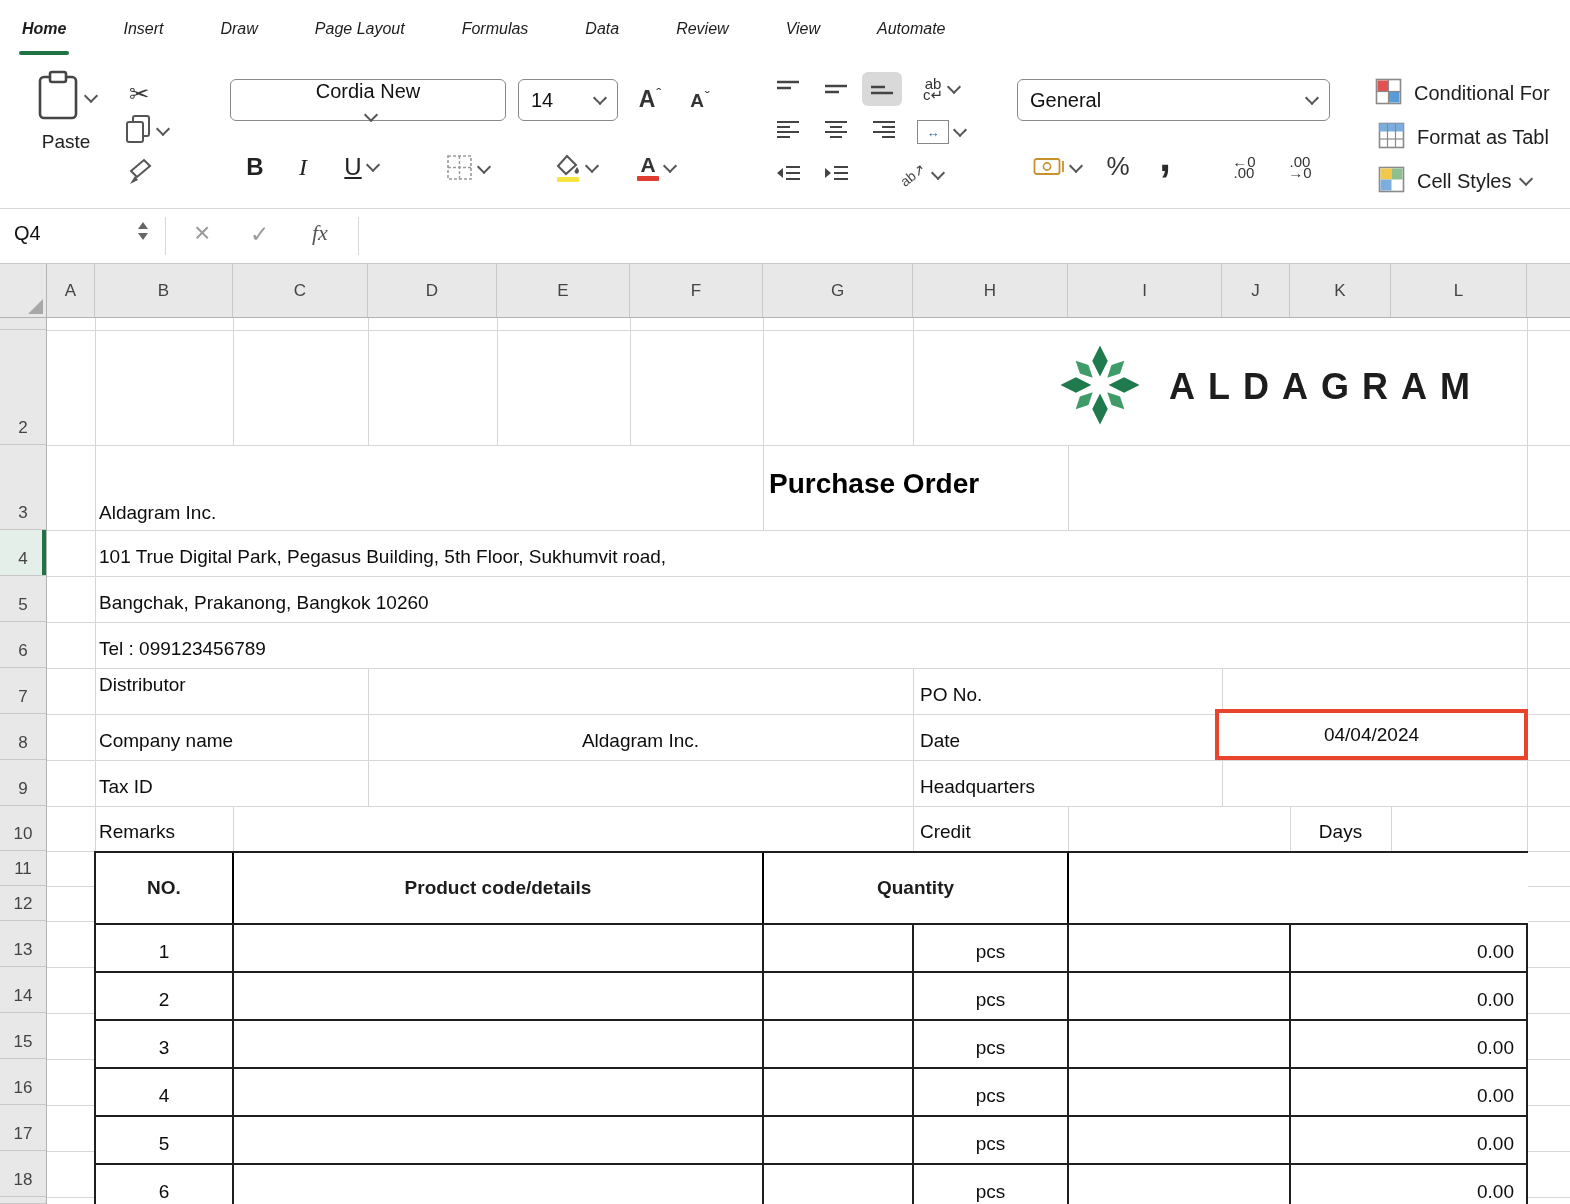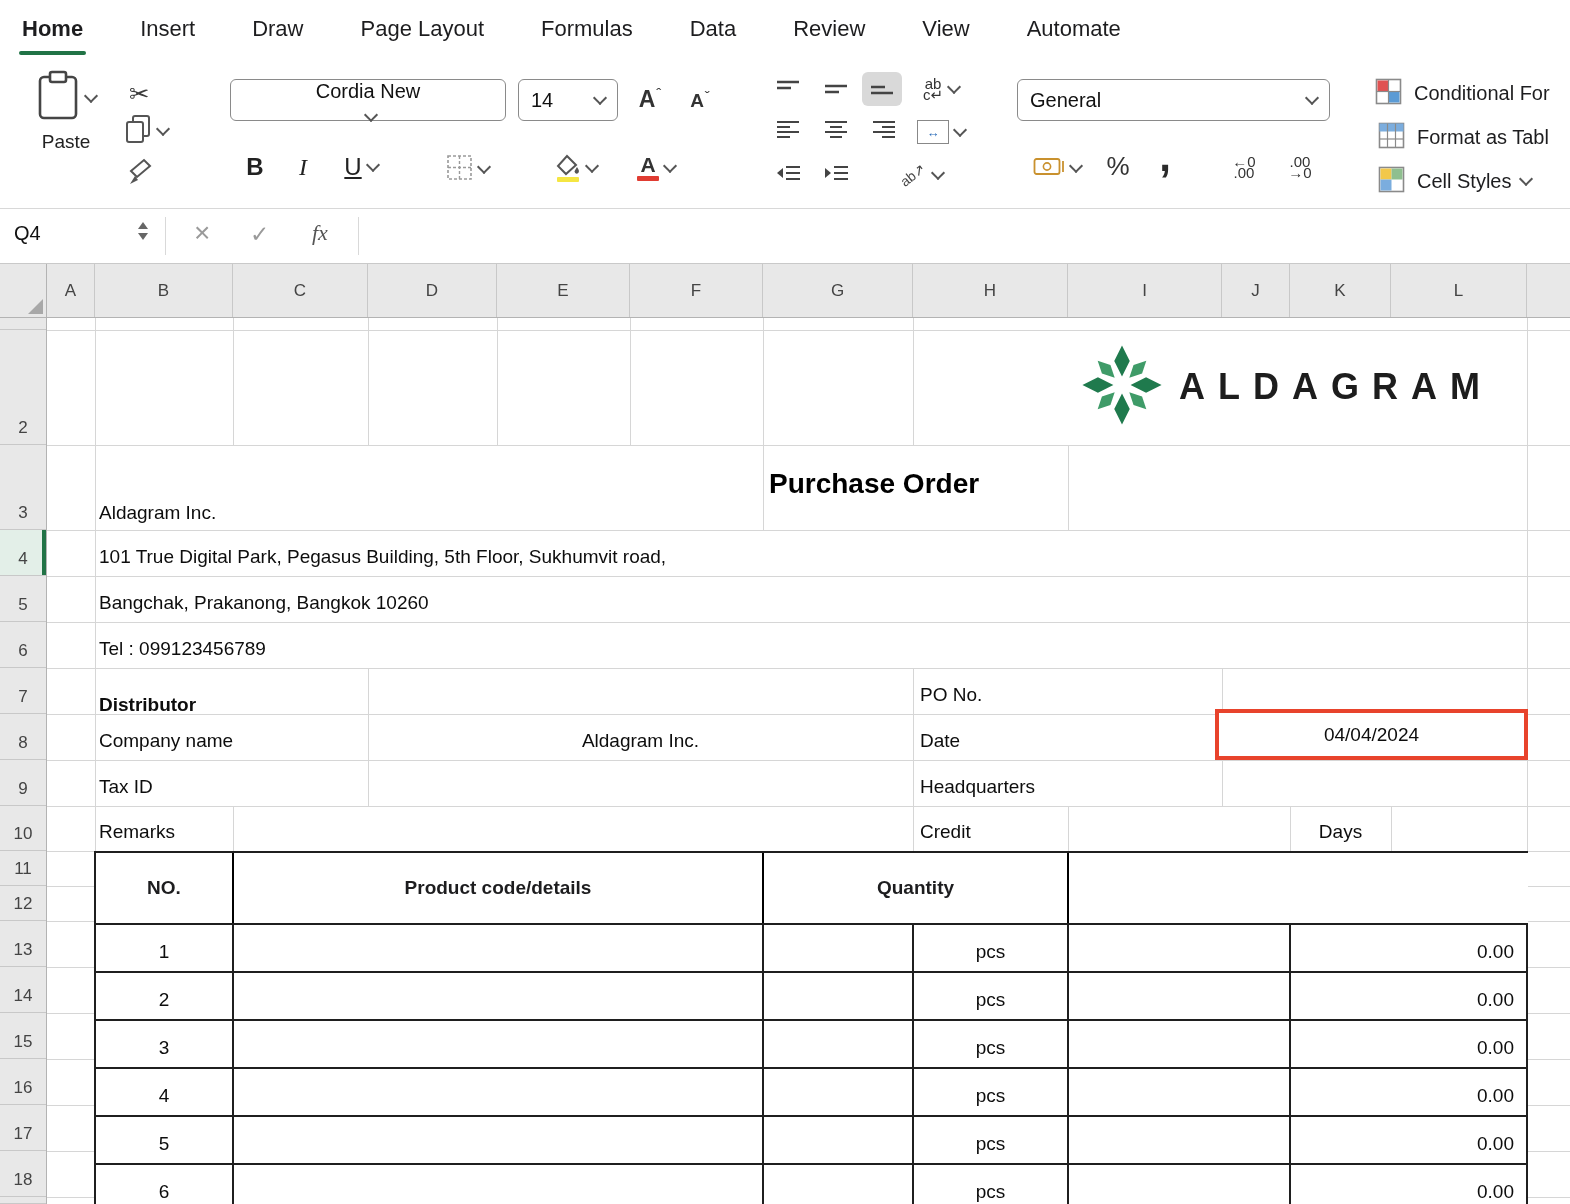--- a/index.html
+++ b/index.html
@@ -1,21 +1,21 @@
 <!DOCTYPE html>
 <html><head>
 <meta charset="utf-8">
 <style>
   html,body{margin:0;padding:0;}
   body{width:1570px;height:1204px;overflow:hidden;position:relative;background:#fff;
        font-family:"Liberation Sans","DejaVu Sans",sans-serif;color:#1d1d1f;}
   
   .tabbar{position:absolute;left:0;top:0;width:100%;height:57px;display:flex;align-items:stretch;
           padding-left:22px;gap:57px;box-sizing:border-box;background:#fff;}
-  .tab{display:flex;align-items:center;font-size:22px;font-weight:500;position:relative;cursor:default;}
+  .tab{display:flex;align-items:center;font-size:16px;font-weight:500;position:relative;cursor:default;font-style:italic;}
   .tab.active{font-weight:700;}
   .tab.active::after{content:"";position:absolute;left:-3px;right:-3px;bottom:2px;height:4px;
           background:#217346;border-radius:2px;}
   
   .ribbon{position:absolute;left:0;top:57px;width:100%;height:152px;background:#fff;
           border-bottom:1px solid #d8d8d8;box-sizing:border-box;}
   .abs{position:absolute;}
   .ibtn{position:absolute;display:flex;align-items:center;justify-content:center;color:#3d3d3d;}
   .combo{position:absolute;height:42px;border:1px solid #8a8a8a;border-radius:6px;background:#fff;
          display:flex;align-items:center;justify-content:space-between;padding:0 12px;box-sizing:border-box;
@@ -54,21 +54,21 @@
           padding-bottom:6px;font-size:17px;color:#444;box-sizing:border-box;overflow:hidden;}
   .rowhead.active{background:#e3efe8;box-shadow:inset -4px 0 0 #217346;}
   
   .canvas{position:absolute;left:47px;top:318px;width:1523px;height:886px;background:#fff;overflow:hidden;}
   .vl{position:absolute;width:1px;background:#d6d6d6;}
   .hl{position:absolute;height:1px;background:#d6d6d6;left:0;width:1523px;}
   .ctext{position:absolute;font-size:19px;color:#0d0d0d;display:flex;align-items:flex-end;
          padding-bottom:8px;box-sizing:border-box;white-space:nowrap;}
   .center{justify-content:center;}
   
-  .logo{position:absolute;left:1032px;top:24px;display:flex;align-items:center;gap:14px;}
+  .logo{position:absolute;left:1010px;top:24px;display:flex;align-items:center;gap:26px;}
   .logo-text{font-size:36px;font-weight:700;letter-spacing:13px;color:#1d1d1d;}
   
   .po-title{position:absolute;left:716px;top:127px;height:78px;display:flex;align-items:center;
             padding-left:6px;font-size:28px;font-weight:700;color:#000;}
   
   .datebox{position:absolute;left:1168px;top:391px;width:313px;height:51px;border:4px solid #e8432c;
            background:#fff;box-sizing:border-box;display:flex;align-items:center;justify-content:center;
            font-size:19px;color:#0d0d0d;z-index:6;}
   
   .itable{position:absolute;left:47px;top:533px;width:1434px;border-left:2px solid #1f1f1f;
@@ -427,21 +427,21 @@
     </span>
     <span class="logo-text">ALDAGRAM</span>
   </div>
 
   <div class="po-title">Purchase Order</div>
   <div class="ctext" style="left:52px;top:127px;height:85px;padding-bottom:6px;">Aldagram Inc.</div>
   <div class="ctext" style="left:52px;top:212px;height:46px;">101 True Digital Park, Pegasus Building, 5th Floor, Sukhumvit road,</div>
   <div class="ctext" style="left:52px;top:258px;height:46px;">Bangchak, Prakanong, Bangkok 10260</div>
   <div class="ctext" style="left:52px;top:304px;height:46px;">Tel : 099123456789</div>
 
-  <div class="ctext" style="left:52px;top:360px;height:46px;font-weight:bold;">Distributor</div>
+  <div class="ctext" style="left:52px;top:340px;height:46px;">Distributor</div>
   <div class="ctext" style="left:873px;top:350px;height:46px;">PO No.</div>
   <div class="ctext" style="left:52px;top:396px;height:46px;">Company name</div>
   <div class="ctext center" style="left:321px;top:396px;width:545px;height:46px;">Aldagram Inc.</div>
   <div class="ctext" style="left:873px;top:396px;height:46px;">Date</div>
   <div class="ctext" style="left:52px;top:442px;height:46px;">Tax ID</div>
   <div class="ctext" style="left:873px;top:442px;height:46px;">Headquarters</div>
   <div class="ctext" style="left:52px;top:488px;height:45px;">Remarks</div>
   <div class="ctext" style="left:873px;top:488px;height:45px;">Credit</div>
   <div class="ctext center" style="left:1243px;top:488px;width:101px;height:45px;">Days</div>
 

